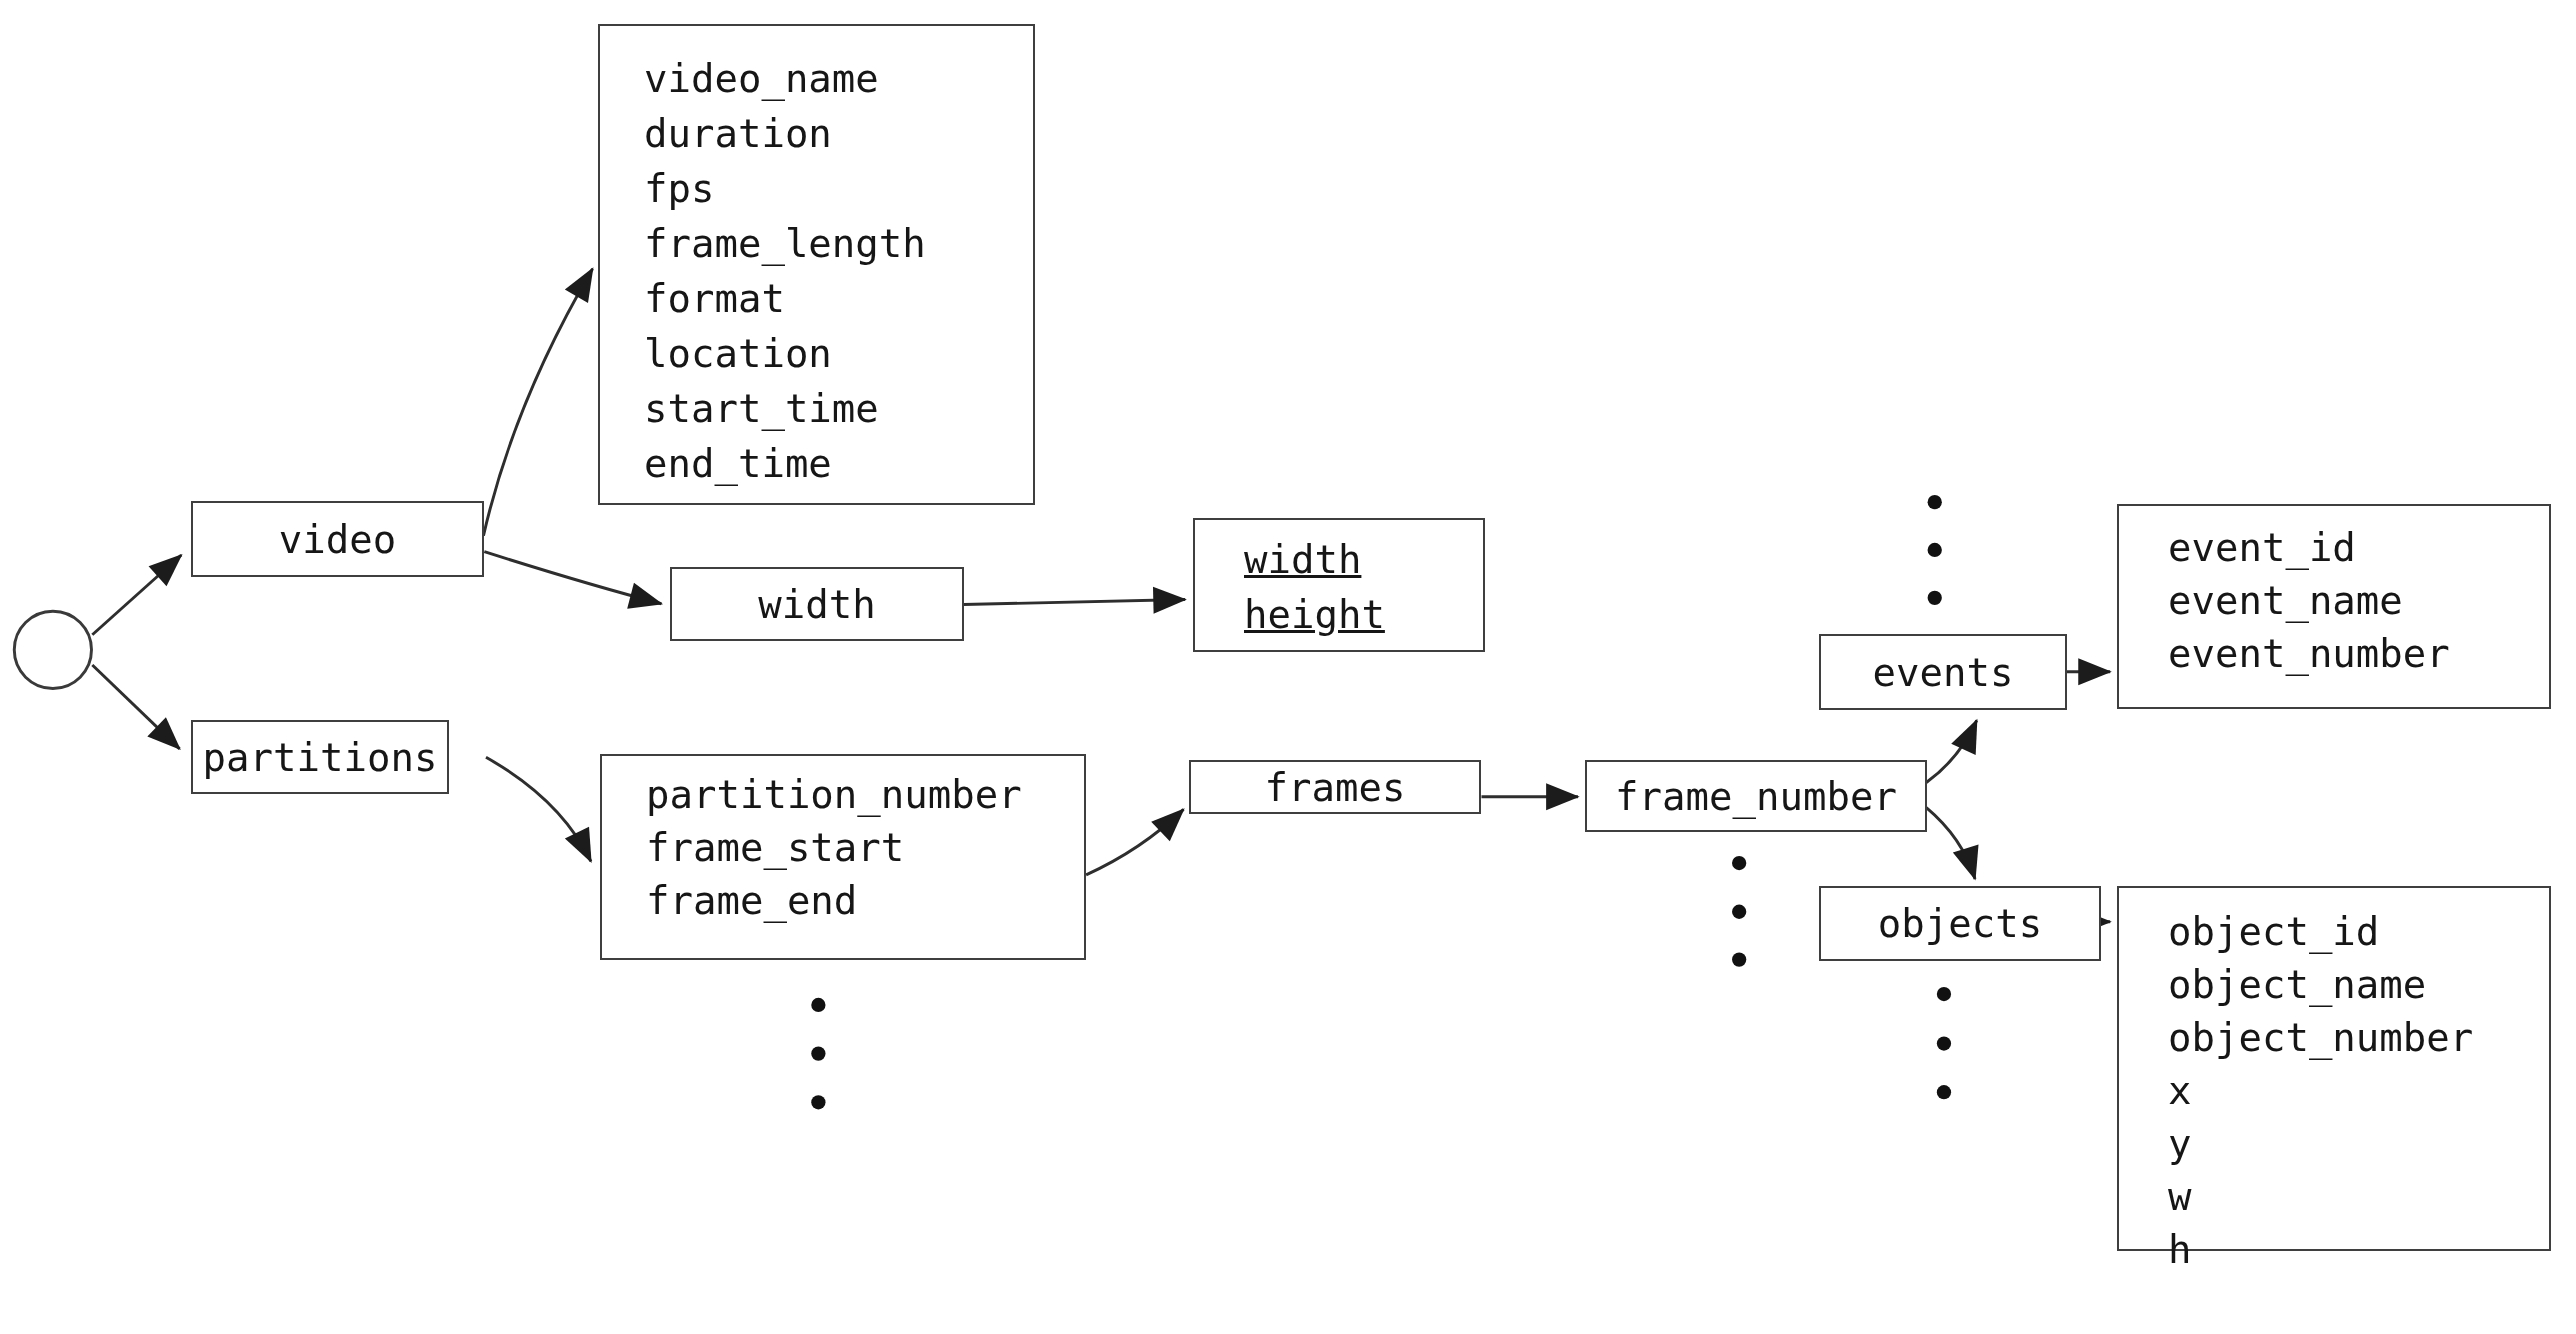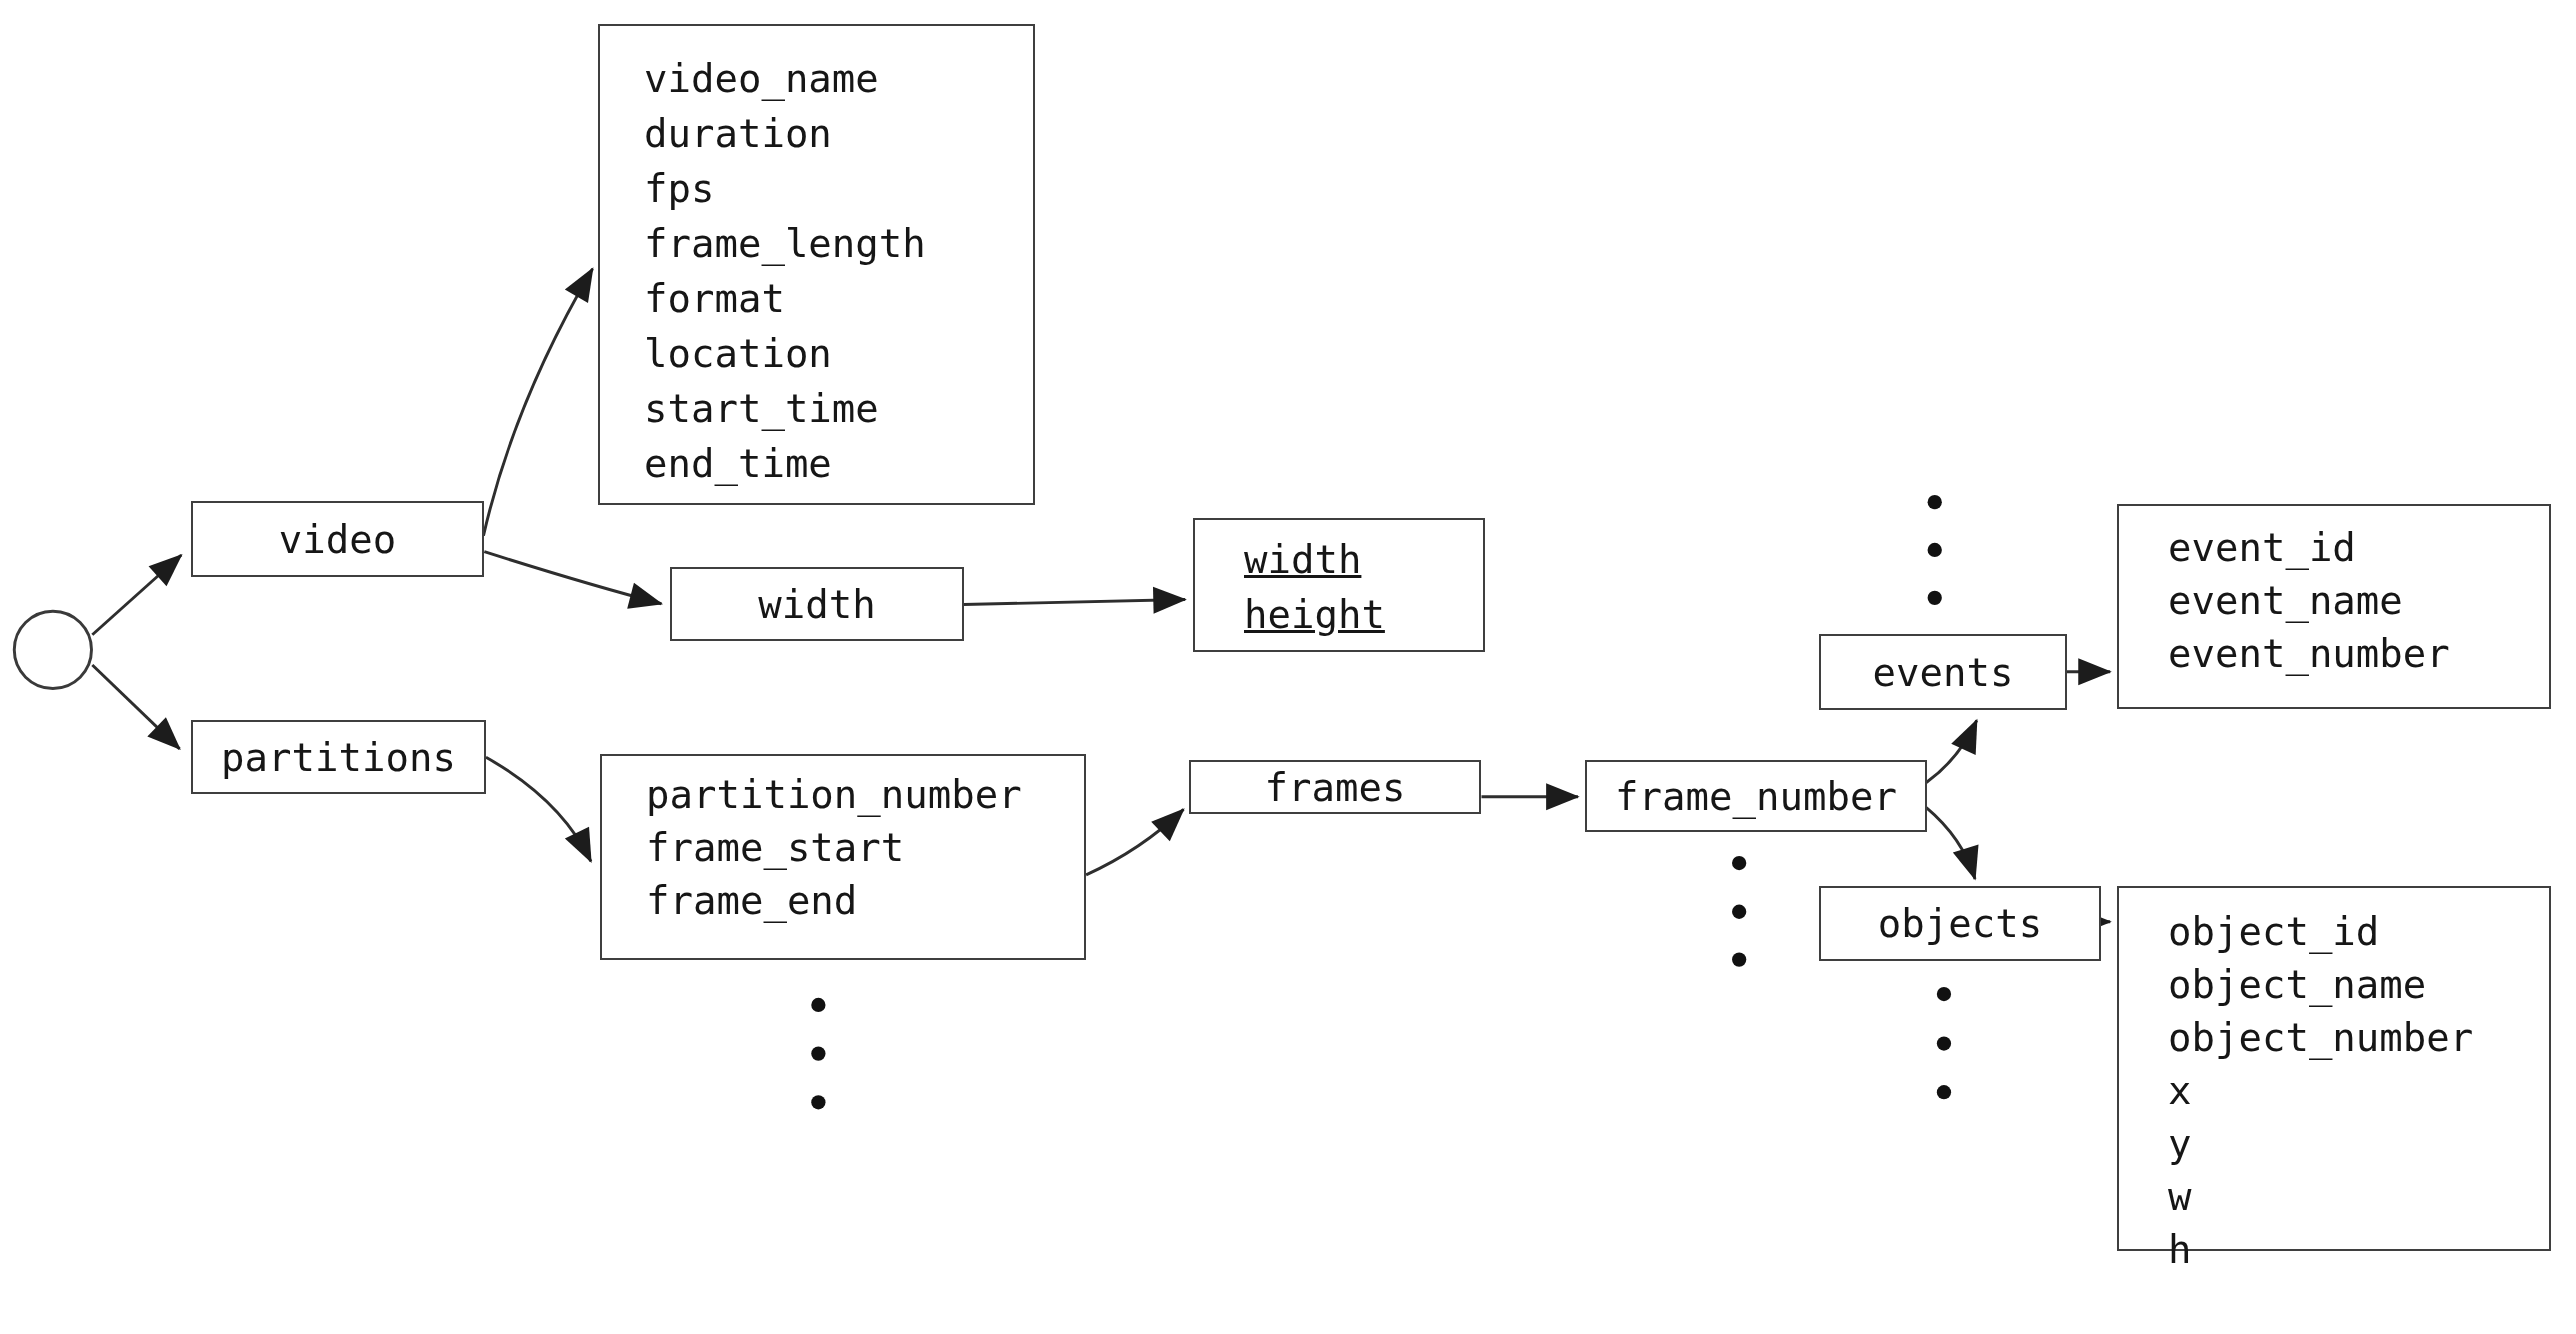--- a/index.html
+++ b/index.html
@@ -37,21 +37,21 @@
     white-space: nowrap;
   }
   .fields-box {
     font-size: 39px;
   }
   .field-line {
     white-space: pre;
   }
 
   #video-box            { left: 191px;  top: 501px;  width: 293px; height: 76px;  }
-  #partitions-box       { left: 191px;  top: 720px;  width: 295px; height: 74px;  }
+  #partitions-box       { left: 191px;  top: 720px;  width: 258px; height: 74px;  }
   #video-fields-box     { left: 598px;  top: 23.5px;   width: 437px; height: 481px; padding: 25px 6.7px 0 44px;  line-height: 55px; }
   #size-box             { left: 670px;  top: 567px;  width: 294px; height: 74px;  }
   #size-fields-box      { left: 1193px; top: 518px;  width: 292px; height: 134px; padding: 11.8px 0 0 49px;  line-height: 55px; text-decoration: underline; }
   #partition-fields-box { left: 600px;  top: 754px;  width: 486px; height: 206px; padding: 12px 0 0 44px;  line-height: 53px; }
   #frames-box           { left: 1189px; top: 760px;  width: 292px; height: 54px;  }
   #frame-number-box     { left: 1585px; top: 760px;  width: 342px; height: 72px;  }
   #events-box           { left: 1819px; top: 634px;  width: 248px; height: 76px;  }
   #event-fields-box     { left: 2117px; top: 504px;  width: 434px; height: 205px; padding: 15px 0 0 49px;  line-height: 53px; }
   #objects-box          { left: 1819px; top: 886px; width: 282px; height: 75px;  }
   #object-fields-box    { left: 2117px; top: 886px; width: 434px; height: 365px; padding: 17px 0 0 49px;  line-height: 53px; }

